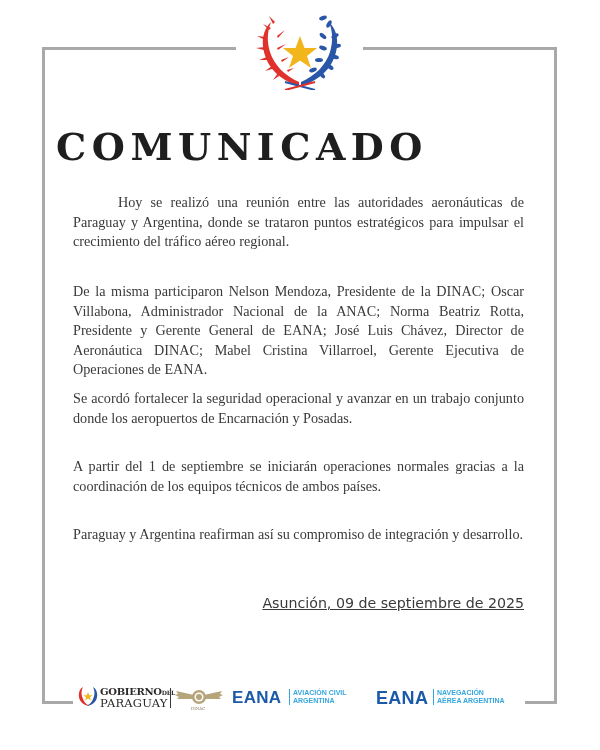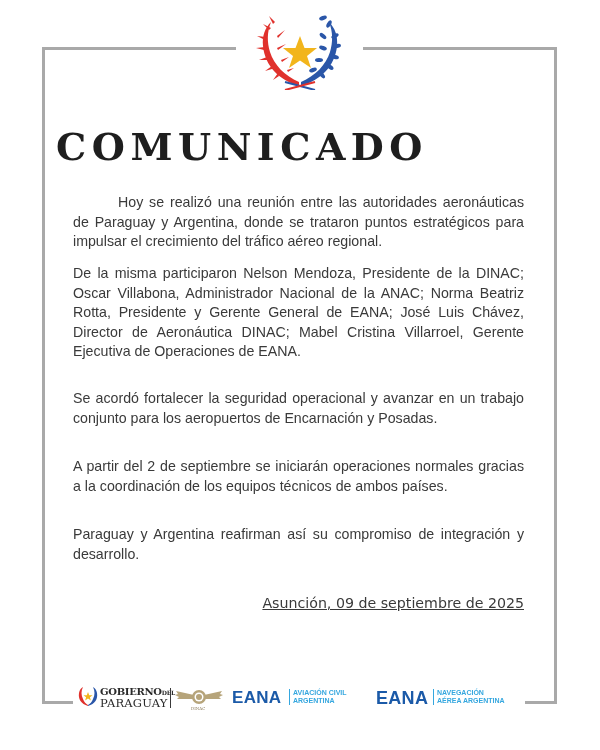--- a/index.html
+++ b/index.html
@@ -1,24 +1,24 @@
 <!DOCTYPE html>
 <html><head>
 <meta charset="utf-8">
 <style>
   html, body { margin:0; padding:0; }
   body { width:600px; height:750px; background:#ffffff; position:relative; overflow:hidden; font-family:"DejaVu Sans", sans-serif; }
   .frame-line { position:absolute; background:#a9a9a9; }
   .emblem { position:absolute; left:255px; top:10px; width:90px; height:80px; }
   .title { position:absolute; left:0; width:484px; top:124px; text-align:center; font-family:"DejaVu Serif", serif; font-size:38px; font-weight:bold; letter-spacing:5.5px; color:#1e1e1e; }
-  .body-text { position:absolute; left:73px; width:451px; color:#3a3a3a; font-family:Liberation Sans, sans-serif; font-size:14.2px; line-height:19.6px; font-weight:300; }
+  .body-text { position:absolute; left:73px; width:451px; color:#3a3a3a; font-family:Liberation Serif, serif; font-size:14.2px; line-height:19.6px; font-weight:300; }
   .body-text p { margin:0; text-align:justify; text-align-last:left; }
   .p1 { top:193px; }
   .p1 p { text-indent:45px; }
-  .p2 { top:264px; }
+  .p2 { top:282px; }
   .p3 { top:389px; }
   .p4 { top:457px; }
   .p5 { top:525px; }
   .signature { position:absolute; right:76px; top:595px; font-size:14.2px; color:#3a3a3a; font-family:"DejaVu Sans", sans-serif;text-decoration:underline; }
   .logos { position:absolute; top:684px; left:78px; height:36px; width:450px; }
   .logo { position:absolute; top:0; }
   .gob-text { position:absolute; left:22px; top:3px; font-family:"DejaVu Serif", serif; color:#2a2a2a; line-height:10px; }
   .gob-text .l1 { font-size:10px; font-weight:bold; letter-spacing:-0.3px; }
   .gob-text .l1 small { font-size:6px; }
   .gob-text .l2 { font-size:11.5px; font-weight:normal; letter-spacing:0.2px; }
@@ -80,24 +80,24 @@
 
 <div class="title">COMUNICADO</div>
 
 <div class="body-text p1">
     <p>Hoy se realizó una reunión entre las autoridades aeronáuticas de Paraguay y Argentina, donde se trataron puntos estratégicos para impulsar el crecimiento del tráfico aéreo regional.</p>
   </div>
 <div class="body-text p2">
     <p>De la misma participaron Nelson Mendoza, Presidente de la DINAC; Oscar Villabona, Administrador Nacional de la ANAC; Norma Beatriz Rotta, Presidente y Gerente General de EANA; José Luis Chávez, Director de Aeronáutica DINAC; Mabel Cristina Villarroel, Gerente Ejecutiva de Operaciones de EANA.</p>
   </div>
 <div class="body-text p3">
-    <p>Se acordó fortalecer la seguridad operacional y avanzar en un trabajo conjunto para los aeropuertos de Encarnación y Posadas.</p>
+    <p>Se acordó fortalecer la seguridad operacional y avanzar en un trabajo conjunto donde los aeropuertos de Encarnación y Posadas.</p>
   </div>
 <div class="body-text p4">
-    <p>A partir del 2 de septiembre se iniciarán operaciones normales gracias a la coordinación de los equipos técnicos de ambos países.</p>
+    <p>A partir del 1 de septiembre se iniciarán operaciones normales gracias a la coordinación de los equipos técnicos de ambos países.</p>
   </div>
 <div class="body-text p5">
     <p>Paraguay y Argentina reafirman así su compromiso de integración y desarrollo.</p>
   </div>
 
 <div class="signature">Asunción, 09 de septiembre de 2025</div>
 
 <div class="logos">
 
   <div class="logo" style="left:0; width:90px; height:30px;">

